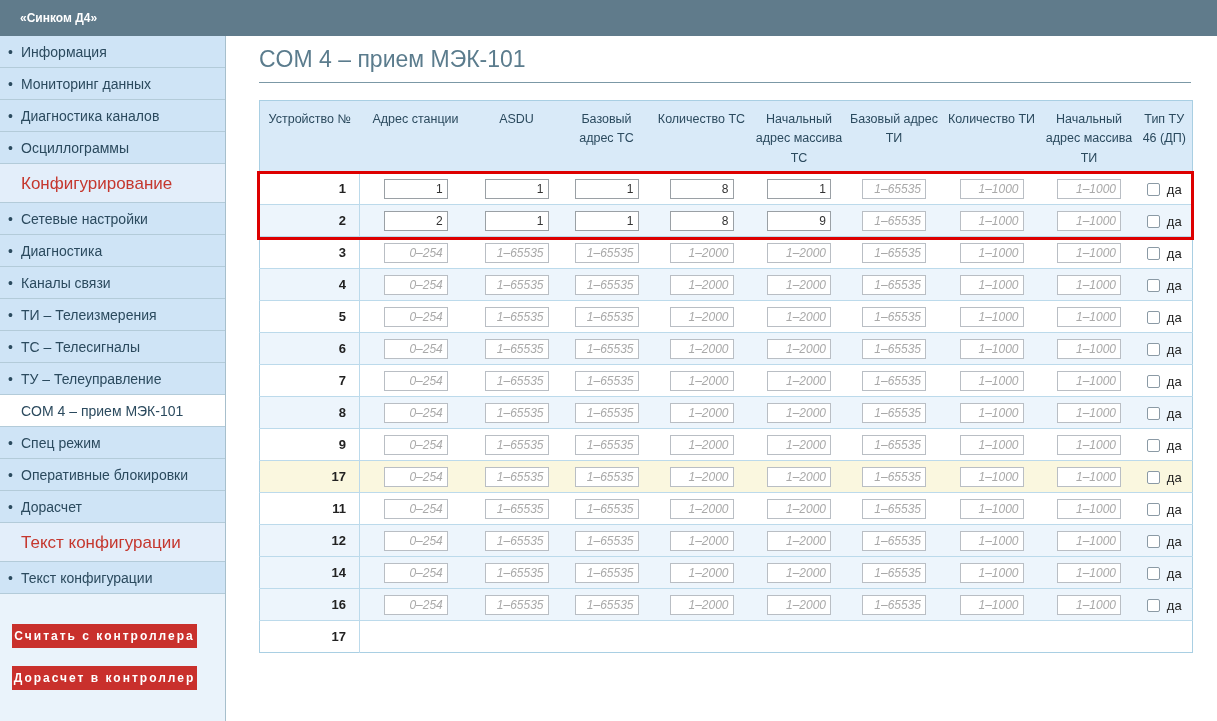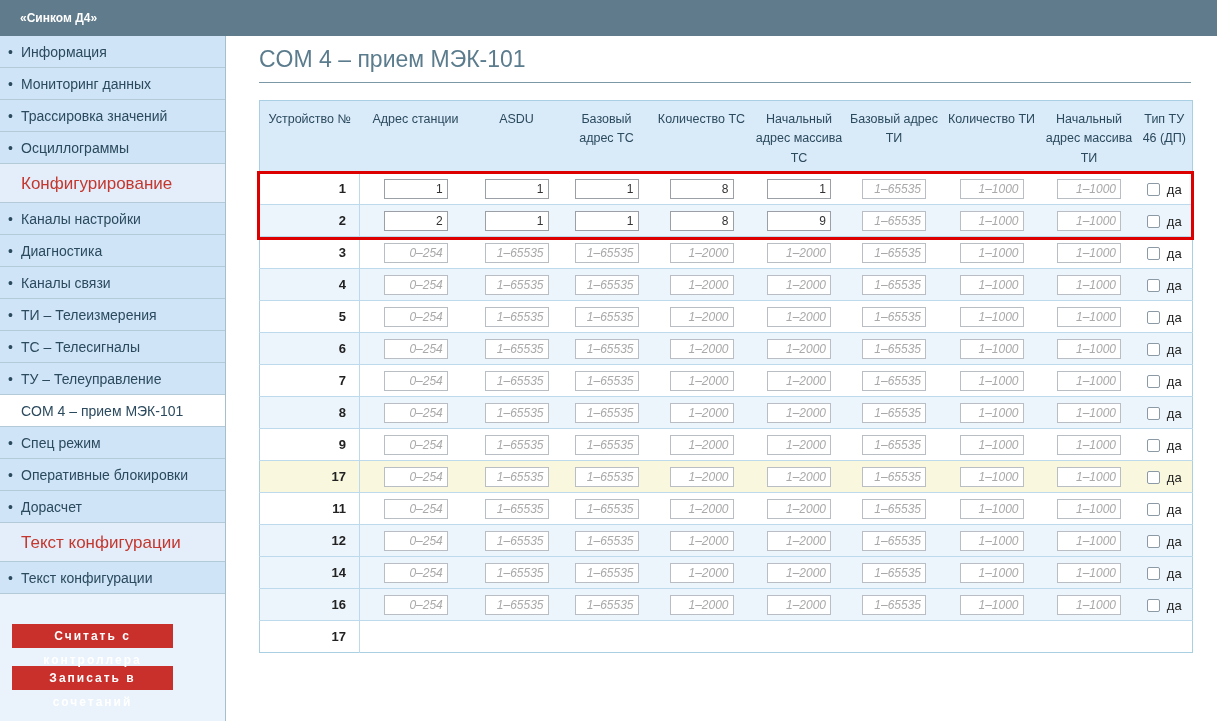--- a/index.html
+++ b/index.html
@@ -19,21 +19,21 @@
     white-space:nowrap; overflow:hidden;
   }
   .sb-item .bullet { position:absolute; left:8px; top:0; color:#2b4a5e; font-size:14px; }
   .sb-item.active { background:#ffffff; }
   .sb-header {
     height:39px; line-height:39px; background:#e3eefa; border-bottom:1px solid #b3cbd9;
     color:#c5372e; font-size:17px; padding-left:21px; white-space:nowrap;
   }
   .sb-footer { padding:30px 0 0 12px; }
   .ctl-btn {
-    display:block; width:161px; height:24px; background:#c9302c; color:#fff; border:none;
+    display:block; width:185px; height:24px; background:#c9302c; color:#fff; border:none;
     font-family:"Liberation Sans", sans-serif; font-size:12px; font-weight:bold; letter-spacing:2px;
     cursor:pointer; margin-bottom:18px; text-align:center; line-height:24px; padding:0;
   }
   
   .main { position:absolute; left:227px; top:36px; right:0; bottom:0; background:#fff; padding:6px 26px 0 32px; overflow:hidden; }
   .page-title {
     font-size:23px; font-weight:normal; color:#5b7c8d; margin:0;
     padding:4px 0 9px 0; border-bottom:1px solid #7b98a6;
   }
   .hint { font-size:13px; color:#333; margin:16px 0 0 0; }
@@ -64,39 +64,39 @@
 <body>
 
 <div class="topbar">
   <div class="topbar-title">«Синком Д4»</div>
 </div>
 
 <div class="sidebar">
   <nav>
       <div class="sb-item"><span class="bullet">•</span><span>Информация</span></div>
       <div class="sb-item"><span class="bullet">•</span><span>Мониторинг данных</span></div>
-      <div class="sb-item"><span class="bullet">•</span><span>Трассировка значений</span></div>
+      <div class="sb-item"><span class="bullet">•</span><span>Диагностика каналов</span></div>
       <div class="sb-item"><span class="bullet">•</span><span>Осциллограммы</span></div>
       <div class="sb-header">Конфигурирование</div>
-      <div class="sb-item"><span class="bullet">•</span><span>Каналы настройки</span></div>
+      <div class="sb-item"><span class="bullet">•</span><span>Сетевые настройки</span></div>
       <div class="sb-item"><span class="bullet">•</span><span>Диагностика</span></div>
       <div class="sb-item"><span class="bullet">•</span><span>Каналы связи</span></div>
       <div class="sb-item"><span class="bullet">•</span><span>ТИ – Телеизмерения</span></div>
       <div class="sb-item"><span class="bullet">•</span><span>ТС – Телесигналы</span></div>
       <div class="sb-item"><span class="bullet">•</span><span>ТУ – Телеуправление</span></div>
       <div class="sb-item active"><span>COM 4 – прием МЭК-101</span></div>
       <div class="sb-item"><span class="bullet">•</span><span>Спец режим</span></div>
       <div class="sb-item"><span class="bullet">•</span><span>Оперативные блокировки</span></div>
       <div class="sb-item"><span class="bullet">•</span><span>Дорасчет</span></div>
       <div class="sb-header">Текст конфигурации</div>
       <div class="sb-item"><span class="bullet">•</span><span>Текст конфигурации</span></div>
     </nav>
   <div class="sb-footer">
       <button class="ctl-btn">Считать с контроллера</button>
-      <button class="ctl-btn">Записать в сочетаний</button>
+      <button class="ctl-btn">Дорасчет в контроллер</button>
     </div>
 </div>
 
 <div class="main">
   <h1 class="page-title">COM 4 – прием МЭК-101</h1>
 
   <div class="table-wrap">
     <table class="cfg">
       <colgroup>
         <col style="width:100px">

